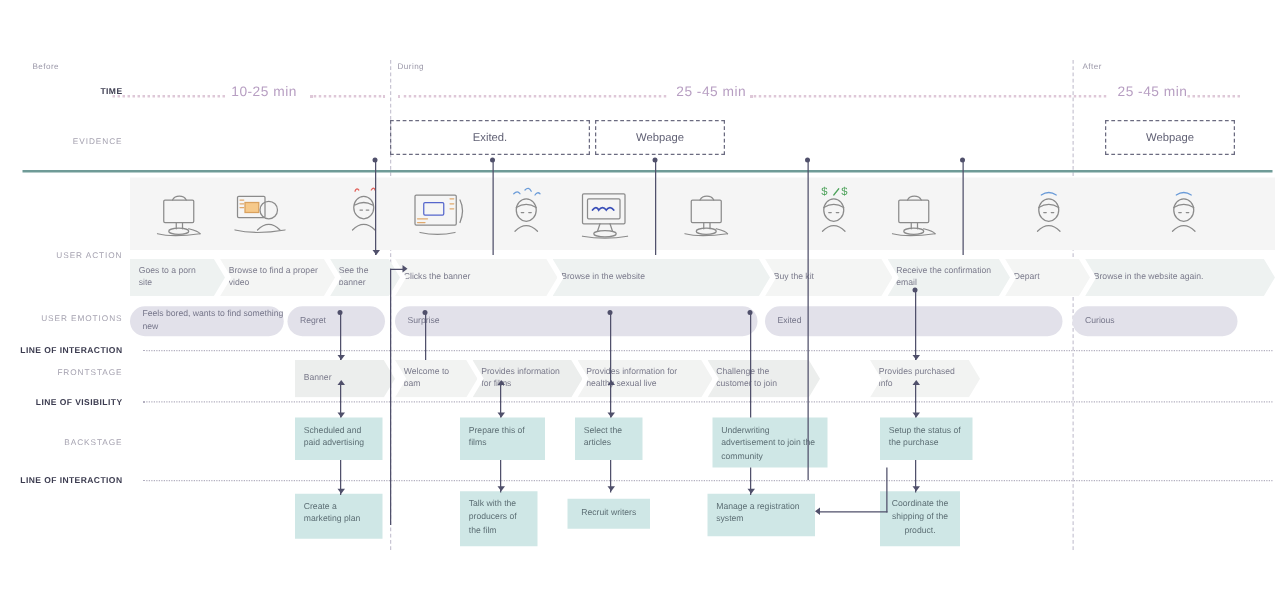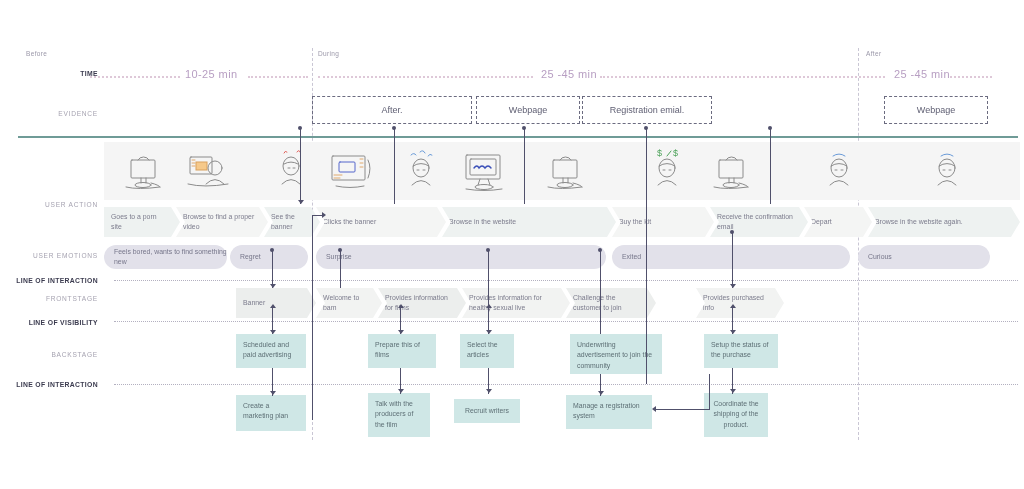--- a/index.html
+++ b/index.html
@@ -219,23 +219,22 @@
   <div class="time-dots" style="left:90px;top:76px;width:90px;"></div>
   <div class="time-dots" style="left:248px;top:76px;width:60px;"></div>
   <div class="time-dots" style="left:318px;top:76px;width:215px;"></div>
   <div class="time-dots" style="left:600px;top:76px;width:285px;"></div>
   <div class="time-dots" style="left:950px;top:76px;width:42px;"></div>
 
   <div class="time-value" style="left:185px;top:68px;">10-25 min</div>
   <div class="time-value" style="left:541px;top:68px;">25 -45 min</div>
   <div class="time-value" style="left:894px;top:68px;">25 -45 min</div>
 
-  <div class="evidence" style="left:312px;top:96px;width:160px;height:28px;">After.</div>
+  <div class="evidence" style="left:312px;top:96px;width:160px;height:28px;">Exited.</div>
   <div class="evidence" style="left:476px;top:96px;width:104px;height:28px;">Webpage</div>
-  <div class="evidence" style="left:582px;top:96px;width:130px;height:28px;">Registration emial.</div>
   <div class="evidence" style="left:884px;top:96px;width:104px;height:28px;">Webpage</div>
 
   <div class="teal-rule"></div>
 
   <div class="illus-band"></div>
 
   <div class="illus" style="left:118px;">
     <svg viewBox="0 0 54 54">
         <g fill="none" stroke="#8b8b8b" stroke-width="1" stroke-linecap="round">
       <rect x="13" y="16" width="24" height="18" rx="1"></rect>

